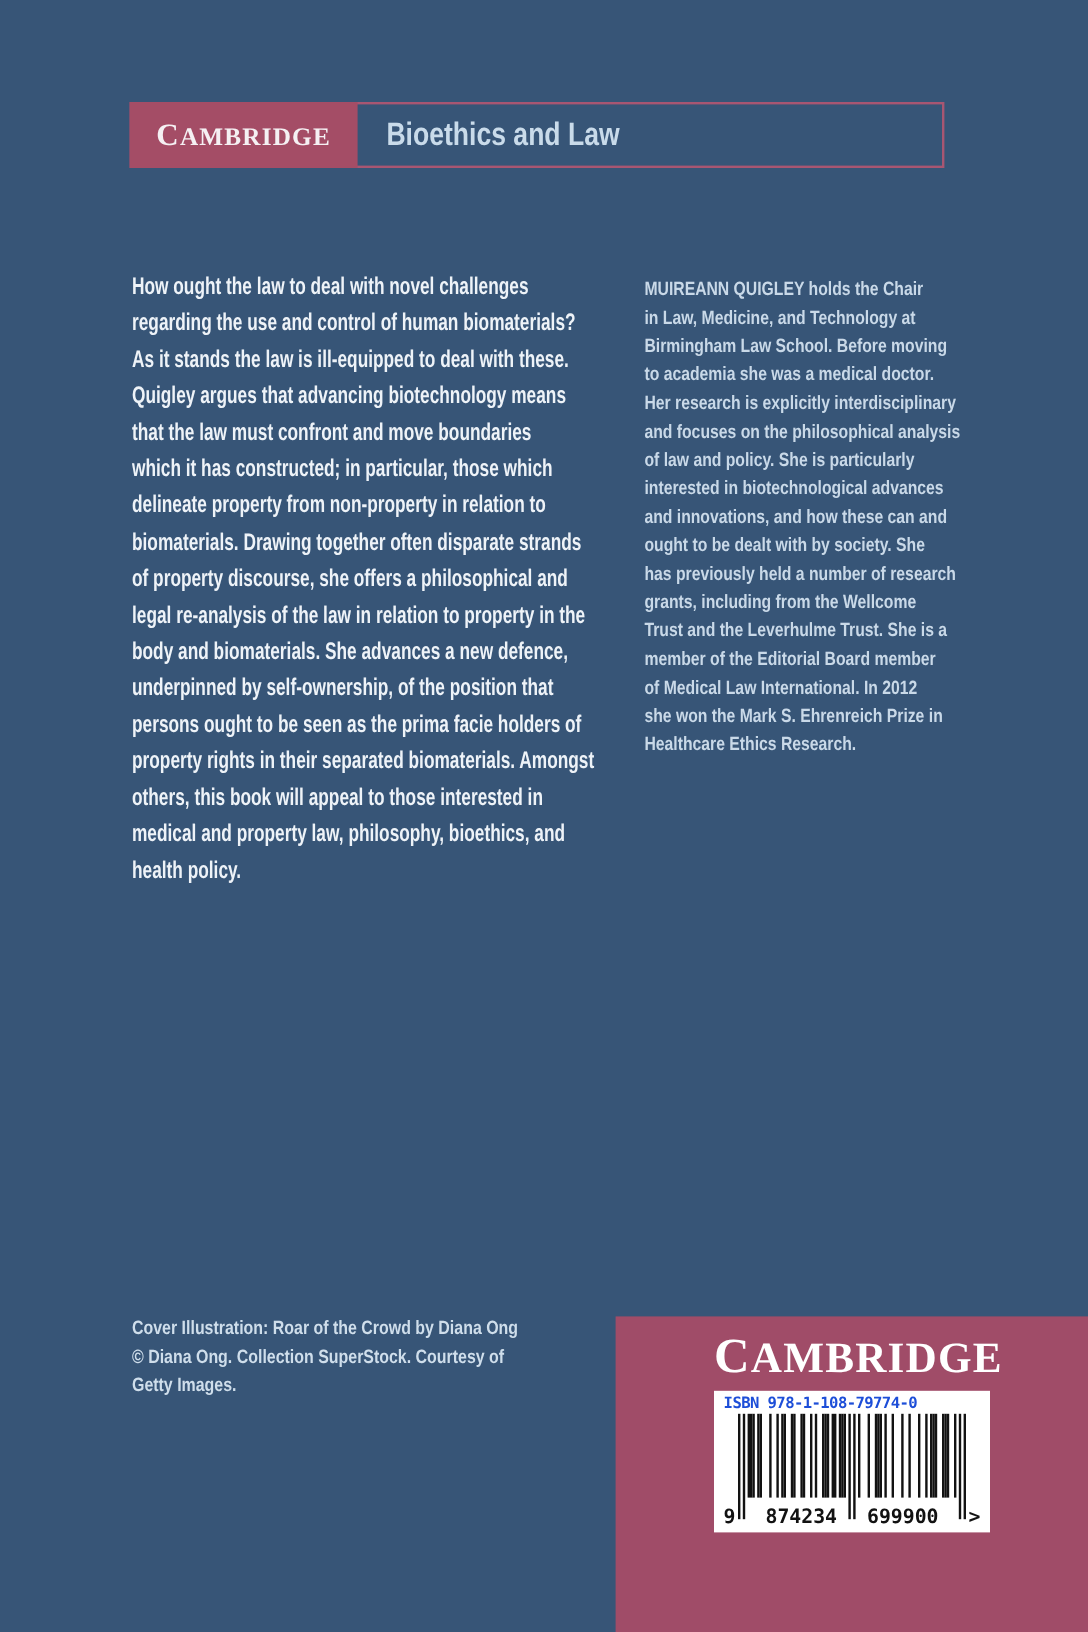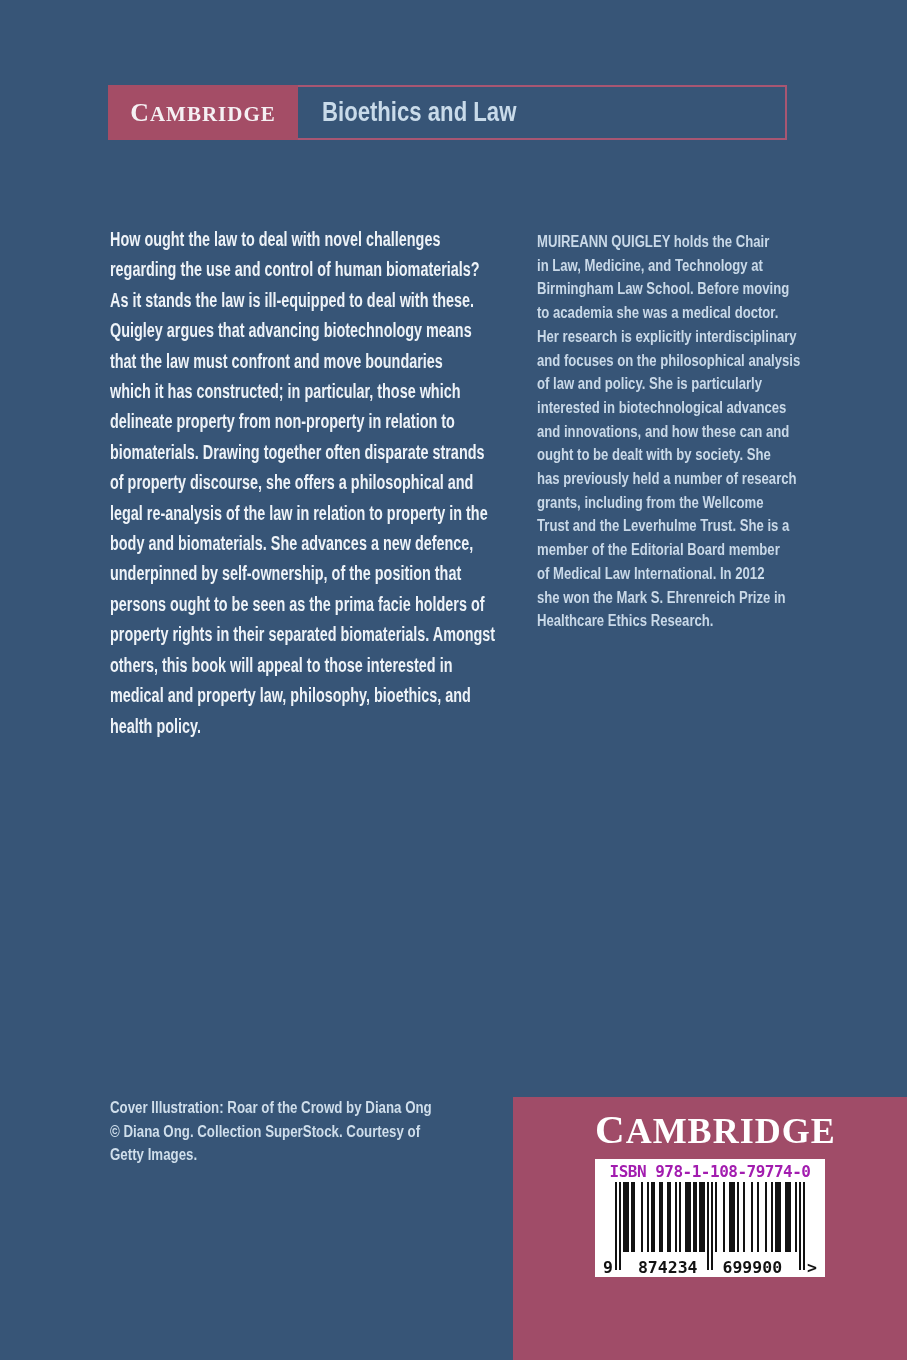--- a/index.html
+++ b/index.html
@@ -97,25 +97,25 @@
     margin-top:5px;line-height:1.2;
   }
   .barcode-box{
     margin-top:8px;
     background:#ffffff;
     width:230px;height:118px;
     box-sizing:border-box;
     padding:3px 8px 4px 8px;
   }
   .isbn-label{
-    color:#a21caf;
+    color:#1d4ed8;
     font-family:"DejaVu Sans Mono",monospace;
-    font-weight:bold;font-size:16px;
+    font-weight:bold;font-size:13px;
     letter-spacing:-0.5px;
-    text-align:center;white-space:nowrap;
+    white-space:nowrap;
   }
   .barcode{
     position:relative;height:92px;margin-top:1px;
   }
   .barcode svg{position:absolute;left:12px;top:0;}
   .barcode-digits{
     position:absolute;left:0;right:0;bottom:-3px;
     display:flex;justify-content:space-between;
     color:#121212;
     font-family:"DejaVu Sans Mono",monospace;

